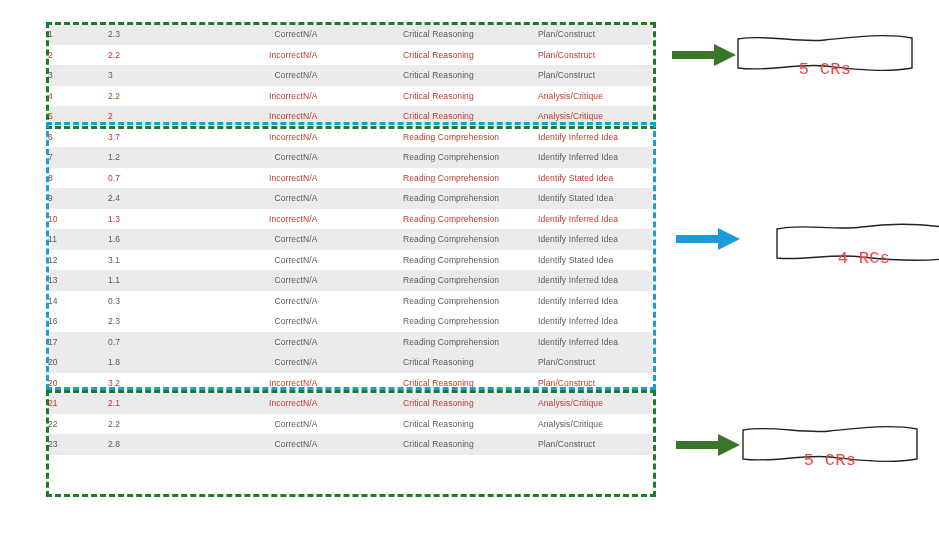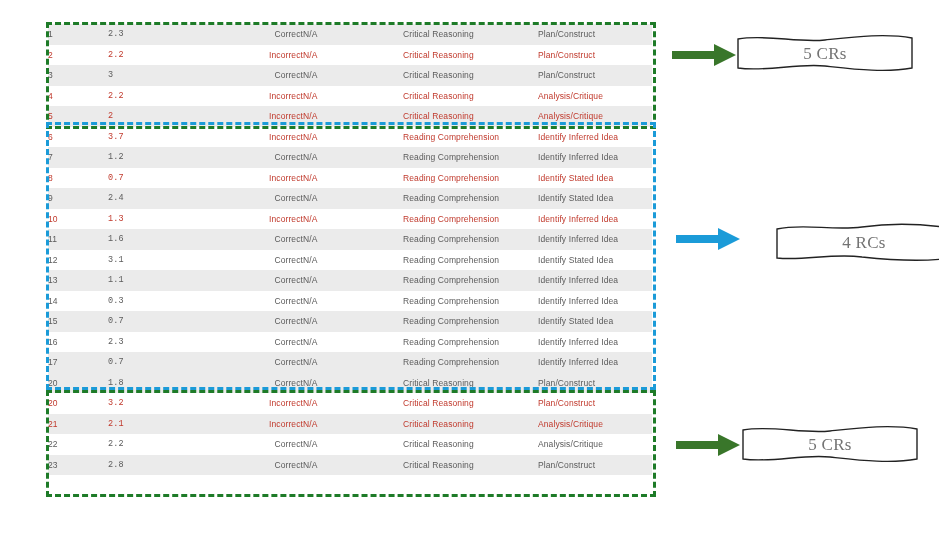--- a/index.html
+++ b/index.html
@@ -42,21 +42,21 @@
     white-space: nowrap;
     vertical-align: middle;
     letter-spacing: .1px;
   }
   tr.row-alt td { background: #ebebeb; }
   tr.row-plain td { background: #ffffff; }
 
   tr.row-incorrect td { color: #c0392c; }
 
   .c-num   { width: 60px;  padding-left: 10px; }
-  .c-val   { width: 80px; font-family: Liberation Mono, monospace; }
+  .c-val   { width: 80px; }
   .c-stat  { width: 115px; text-align: right; }
   .c-na    { width: 100px; }
   .c-cat   { width: 135px; }
   .c-sub   { width: 114px; }
 
   
   .group-box {
     position: absolute;
     box-sizing: border-box;
     pointer-events: none;
@@ -73,29 +73,29 @@
     position: absolute;
   }
 
   
   .banner {
     position: absolute;
   }
   .banner .banner-label {
     position: absolute;
     left: 0;
-    top: 0;
+    top: 16px;
     width: 100%;
     height: 100%;
     display: flex;
     align-items: center;
     justify-content: center;
     font-size: 17px;
-    color: #737373;
-    font-family: Liberation Serif, serif;
+    color: #ef4444;
+    font-family: Liberation Mono, monospace;
     letter-spacing: .3px;
   }
 </style>
 </head>
 <body>
 
 <div id="canvas">
 
   <div class="table-wrap">
     <table class="qtable">
@@ -204,28 +204,20 @@
             <td class="c-cat">Reading Comprehension</td>
             <td class="c-sub">Identify Inferred Idea</td>
           </tr>
           <tr class="row-plain">
             <td class="c-num">14</td>
             <td class="c-val">0.3</td>
             <td class="c-stat">Correct</td>
             <td class="c-na">N/A</td>
             <td class="c-cat">Reading Comprehension</td>
             <td class="c-sub">Identify Inferred Idea</td>
-          </tr>
-          <tr class="row-alt">
-            <td class="c-num">15</td>
-            <td class="c-val">0.7</td>
-            <td class="c-stat">Correct</td>
-            <td class="c-na">N/A</td>
-            <td class="c-cat">Reading Comprehension</td>
-            <td class="c-sub">Identify Stated Idea</td>
           </tr>
           <tr class="row-plain">
             <td class="c-num">16</td>
             <td class="c-val">2.3</td>
             <td class="c-stat">Correct</td>
             <td class="c-na">N/A</td>
             <td class="c-cat">Reading Comprehension</td>
             <td class="c-sub">Identify Inferred Idea</td>
           </tr>
           <tr class="row-alt">

